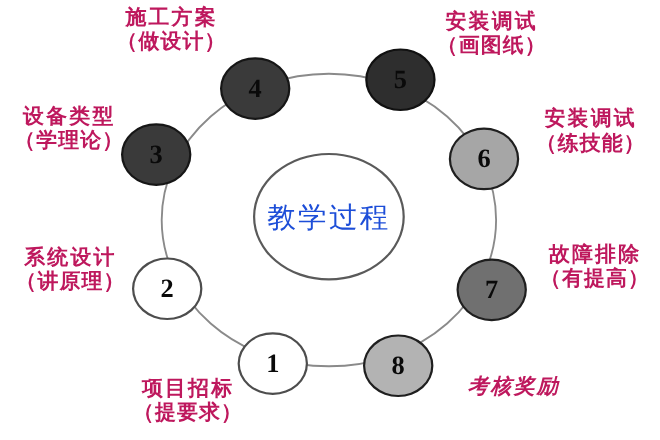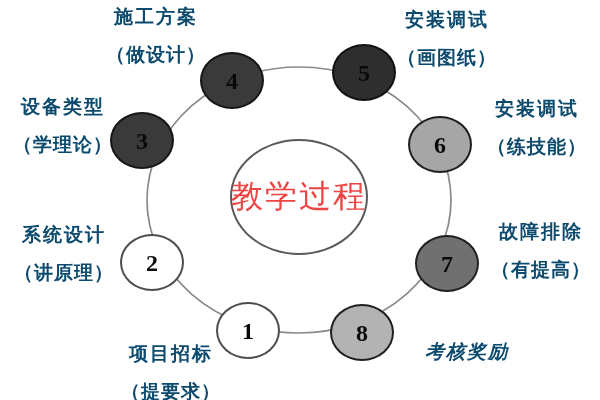--- a/index.html
+++ b/index.html
@@ -19,23 +19,23 @@
     left: 230px; top: 139px;
     width: 138px; height: 116px;
     background: #ffffff;
     border: 2px solid #5a5a5a;
     border-radius: 50%;
     display: flex; align-items: center; justify-content: center;
     box-sizing: border-box;
   }
   .center-title {
     font-family: "Liberation Serif", serif;
-    font-size: 32px;
+    font-size: 26px;
     letter-spacing: 2px;
-    color: #ef4444;
+    color: #1d4ed8;
     white-space: nowrap;
   }
 
   .node {
     position: absolute;
     width: 64px; height: 57px;
     border-radius: 50%;
     border: 2.5px solid #222;
     box-sizing: border-box;
     display: flex; align-items: center; justify-content: center;
@@ -57,24 +57,24 @@
   .n8 { left: 330px; top: 304px; }
 
   .nlabel {
     position: absolute;
     width: 190px;
     text-align: center;
     font-weight: 700;
     font-size: 19px;
     line-height: 22px;
     letter-spacing: 2px;
-    color: #0c4a6e;
+    color: #be185d;
     white-space: nowrap;
   }
-  .nlabel .ln2 { letter-spacing: 1px; margin-top: 16px; }
+  .nlabel .ln2 { letter-spacing: 1px; }
   .l1 { left:  76px; top: 343px; }
   .l2 { left: -31px; top: 224px; }
   .l3 { left: -32px; top:  96px; }
   .l4 { left:  61px; top:   6px; }
   .l5 { left: 352px; top:   9px; }
   .l6 { left: 442px; top:  98px; }
   .l7 { left: 446px; top: 221px; }
   .l8 { left: 372px; top: 341px; font-style: italic; }
 </style>
 </head>

